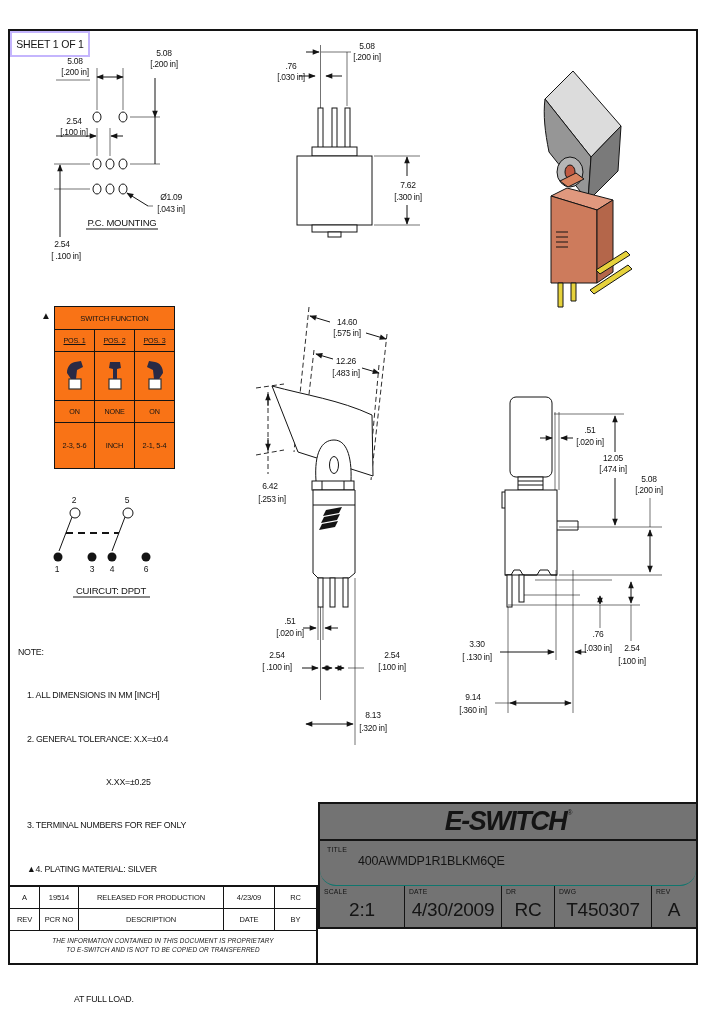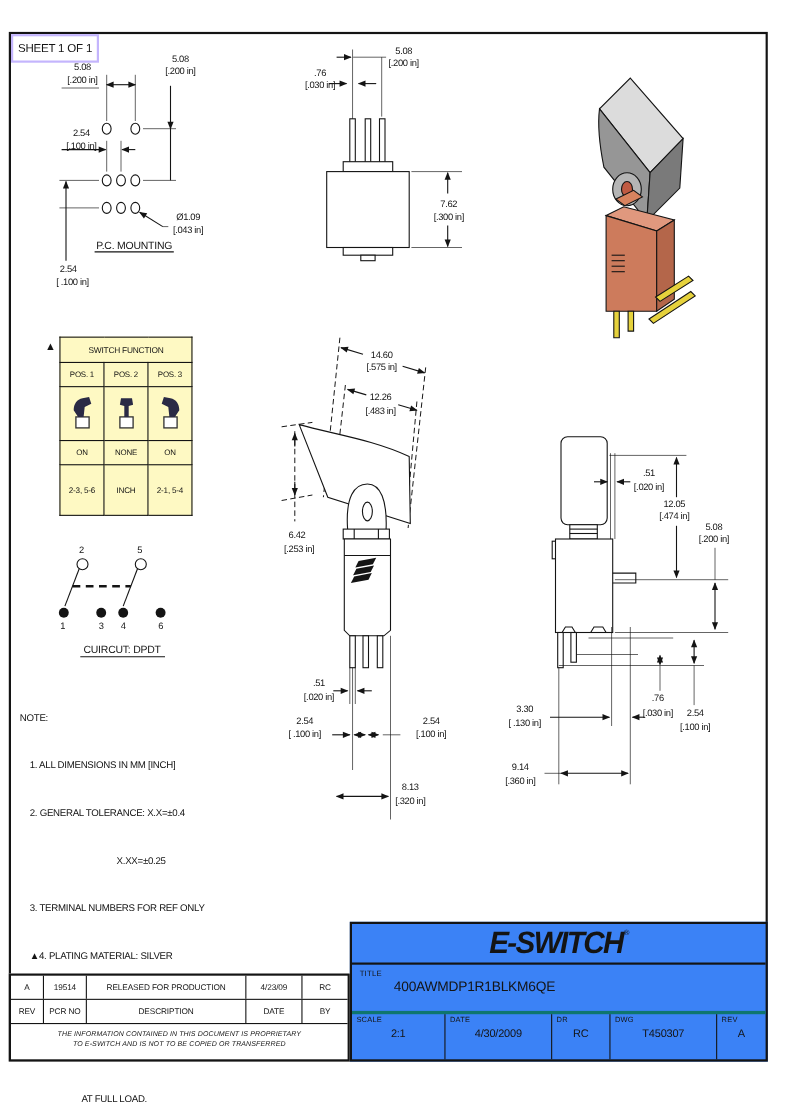--- a/index.html
+++ b/index.html
@@ -11,49 +11,49 @@
              text-align:center;line-height:22px;font-size:10.5px;letter-spacing:-0.2px;}
   #art{left:0;top:0;width:720px;height:1012px;}
   svg text{fill:#141414;}
   .d{font-size:8.5px;text-anchor:middle;letter-spacing:-0.3px;}
   .tl{font-size:9.5px;text-anchor:middle;letter-spacing:-0.2px;}
   .ln{stroke:#141414;stroke-width:1;fill:none;}
   .th{stroke:#141414;stroke-width:0.6;fill:none;}
   .dsh{stroke:#141414;stroke-width:0.9;fill:none;stroke-dasharray:5 3;}
   .wf{fill:#fff;stroke:#141414;stroke-width:1;}
   
-  #func{position:absolute;left:54px;top:306px;border-collapse:collapse;background:#fef9c3;}
+  #func{position:absolute;left:54px;top:306px;border-collapse:collapse;background:#f97316;}
   #func td{border:1.2px solid #141414;width:39px;text-align:center;font-size:7.2px;
            letter-spacing:-0.2px;padding:0;vertical-align:middle;}
   #func tr.r-hd td{height:22px;font-size:7.6px;}
-  #func tr.r-pos td{height:21px;}
+  #func tr.r-pos td{height:21px;text-decoration:underline;}
   #func tr.r-ico td{height:48px;}
   #func tr.r-st td{height:21px;}
   #func tr.r-ci td{height:45px;font-size:7.4px;}
   #func-marker{left:41px;top:310px;font-size:10px;}
   
   #notes{left:18px;top:616px;width:310px;font-size:8.8px;line-height:14.45px;
          letter-spacing:-0.25px;white-space:pre;}
   #notes .nl{padding-left:9px;}
   #notes .ind-a{padding-left:88px;}
   #notes .ind-b{padding-left:56px;}
   
-  #tb{left:318px;top:838px;width:380px;height:127px;border:2px solid #141414;box-sizing:border-box;background:#3b82f6;}
+  #tb{left:318px;top:802px;width:380px;height:127px;border:2px solid #141414;box-sizing:border-box;background:#737373;}
   #tb .logo-row{height:37px;border-bottom:2px solid #141414;box-sizing:border-box;
                 display:flex;align-items:center;justify-content:center;}
   .logo-txt{font-size:27px;font-weight:700;font-style:italic;letter-spacing:-1.5px;transform:scaleY(1.04);}
   .logo-reg{font-size:7px;vertical-align:top;position:relative;top:-9px;left:1px;}
-  #tb .title-row{height:45px;border-bottom:3px solid #0f766e;box-sizing:border-box;position:relative;}
+  #tb .title-row{height:45px;border-bottom:1px solid #0f766e;box-sizing:border-box;position:relative;border-radius:16px;}
   #tb .title-label{position:absolute;left:7px;top:5px;font-size:7px;letter-spacing:0.2px;}
   #tb .title-value{position:absolute;left:38px;top:13px;font-size:12.5px;letter-spacing:-0.2px;}
   #tb .scale-row{display:flex;height:41px;}
   #tb .cell{border-right:1.8px solid #141414;box-sizing:border-box;position:relative;}
   #tb .cell:last-child{border-right:none;}
   #tb .cl{position:absolute;left:4px;top:2px;font-size:6.8px;letter-spacing:0.2px;}
-  #tb .cv{position:absolute;left:0;right:0;top:13px;text-align:center;font-size:10px;letter-spacing:-0.2px;}
+  #tb .cv{position:absolute;left:0;right:0;top:13px;text-align:center;font-size:19px;letter-spacing:-0.2px;}
   
   #rt{left:8px;top:885px;width:310px;height:80px;border:2px solid #141414;box-sizing:border-box;background:#fff;}
   #rt .rrow{display:flex;height:22px;border-bottom:1.4px solid #141414;box-sizing:border-box;}
   #rt .rrow2{display:flex;height:22px;border-bottom:1.8px solid #141414;box-sizing:border-box;}
   #rt .rc{border-right:1.4px solid #141414;box-sizing:border-box;text-align:center;
           font-size:7.5px;line-height:21px;letter-spacing:-0.1px;overflow:hidden;}
   #rt .rc:last-child{border-right:none;}
   #rt .c1{width:30px;} #rt .c2{width:39px;} #rt .c3{width:145px;} #rt .c4{width:51px;} #rt .c5{flex:1;}
   #rt .disc{padding-top:5px;text-align:center;font-size:6.4px;font-style:italic;
             line-height:9px;letter-spacing:0.1px;}

